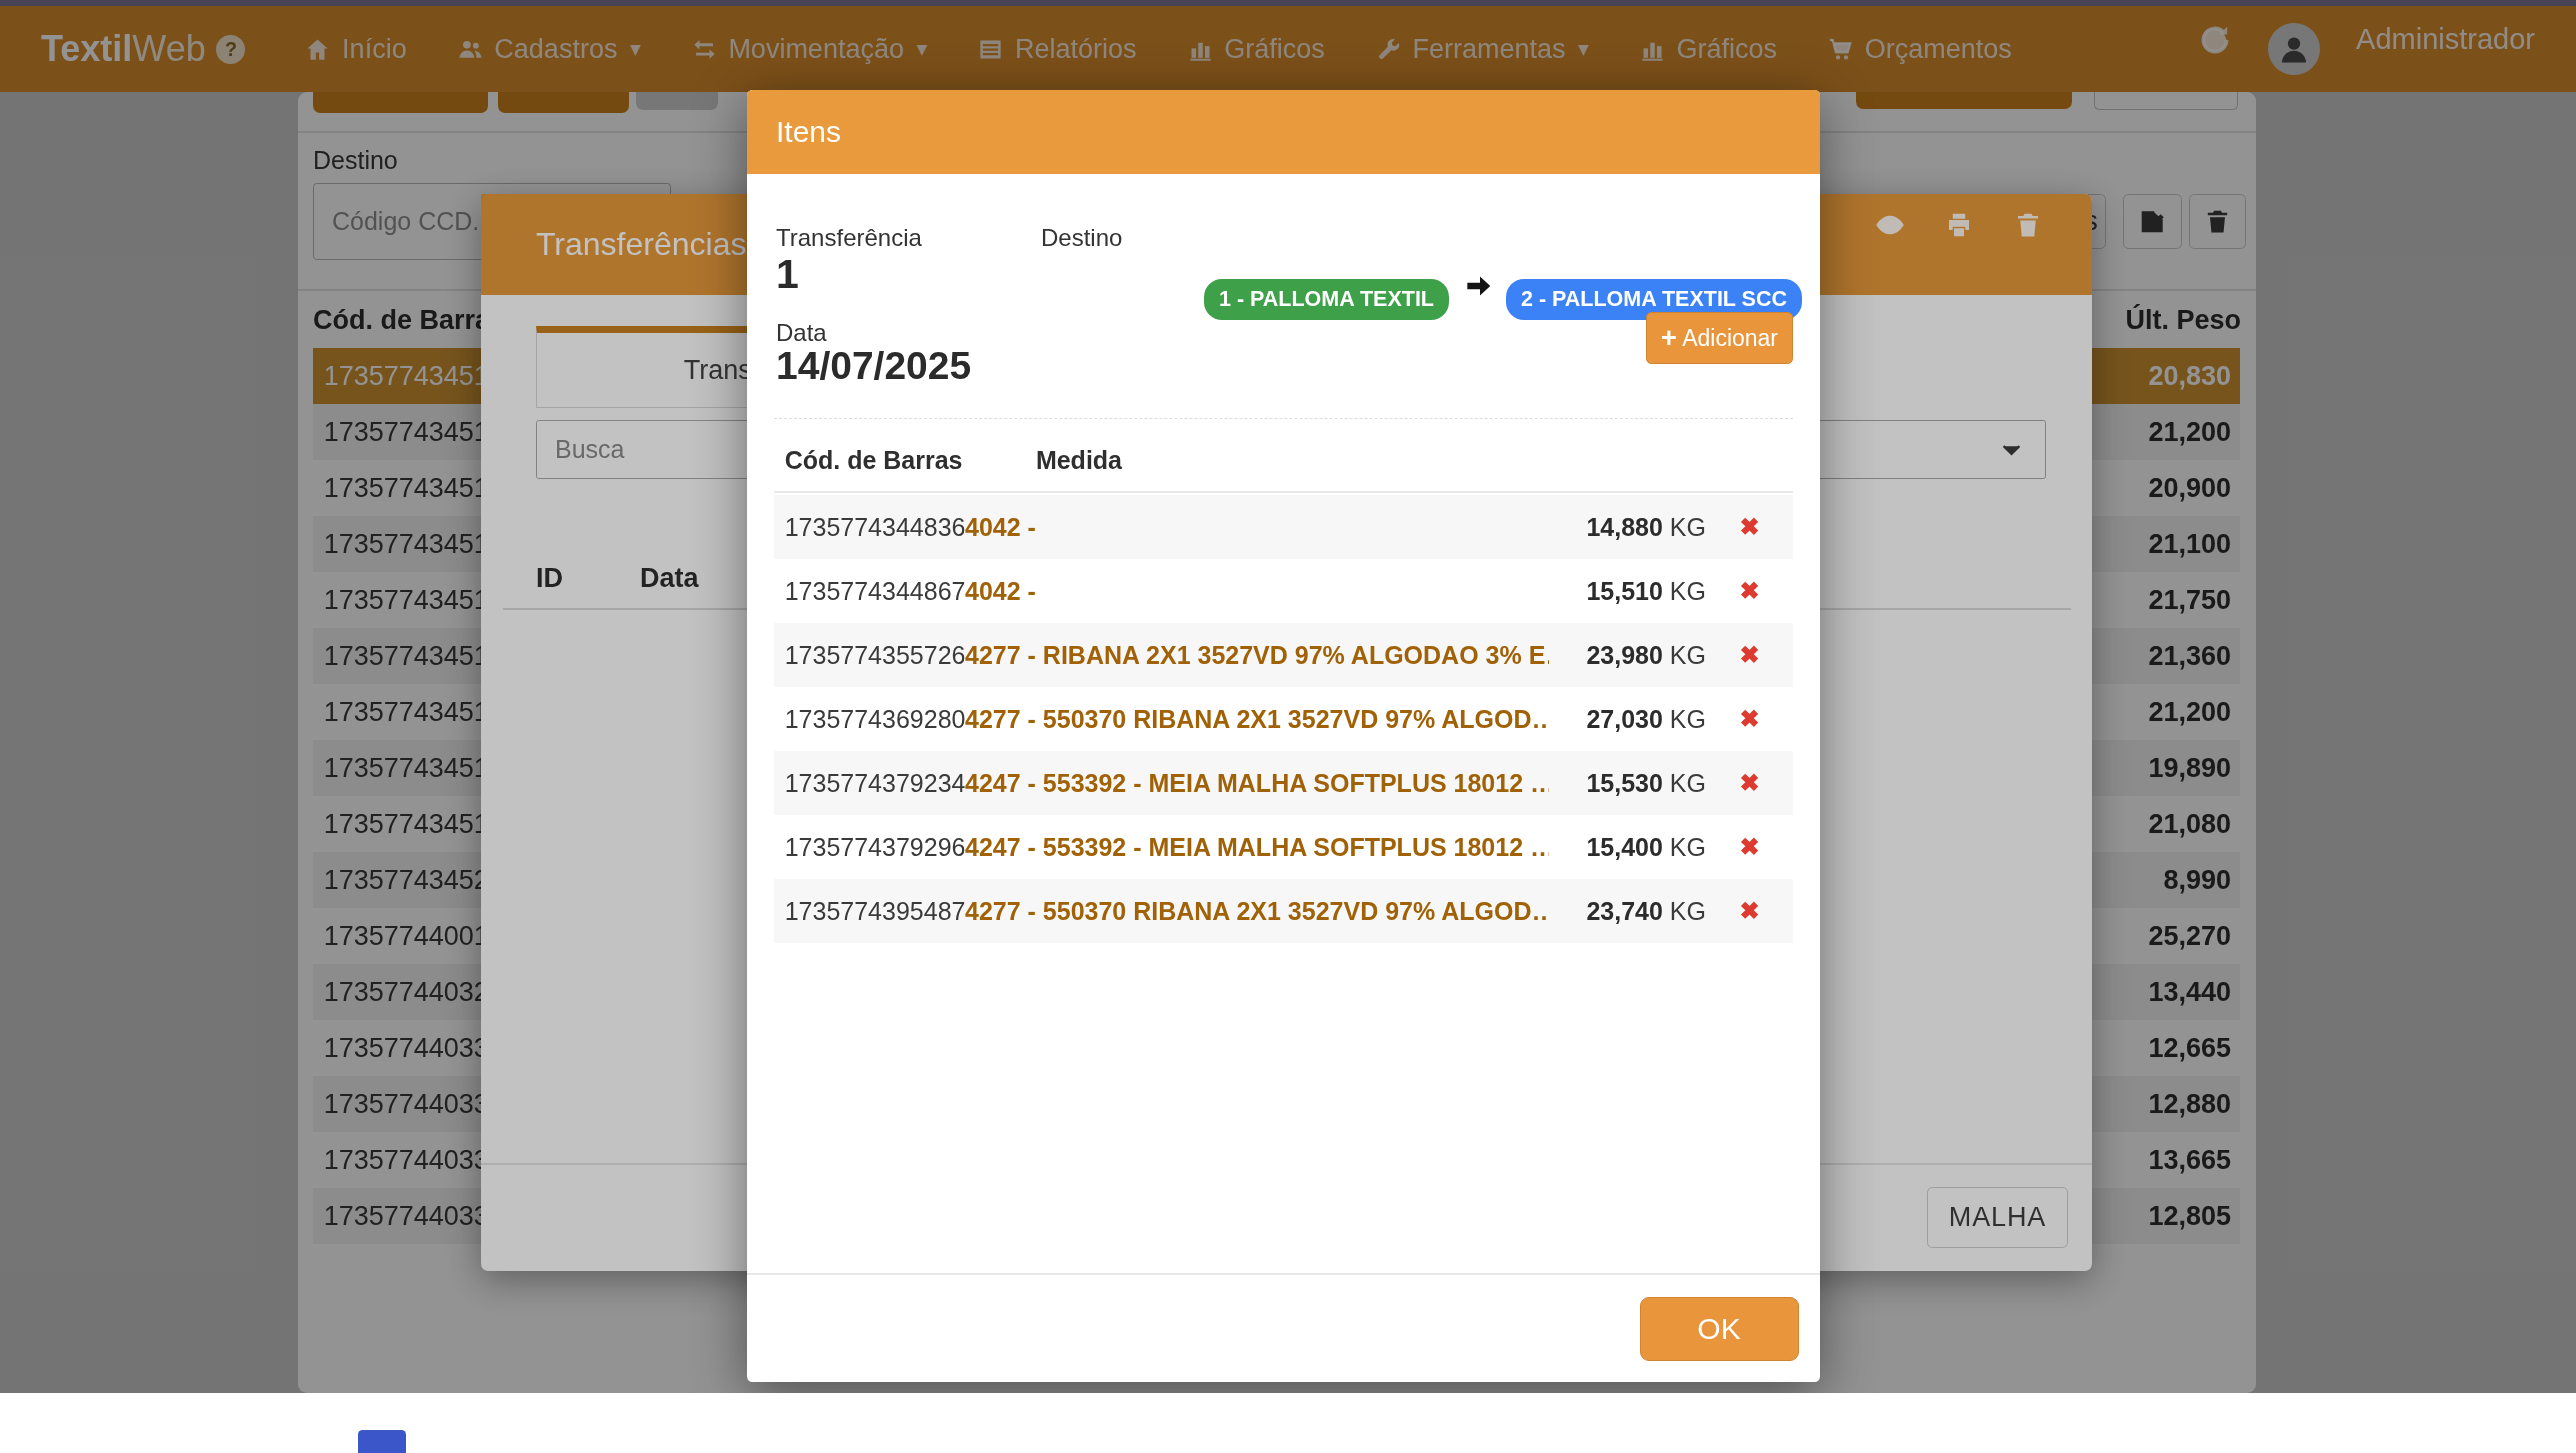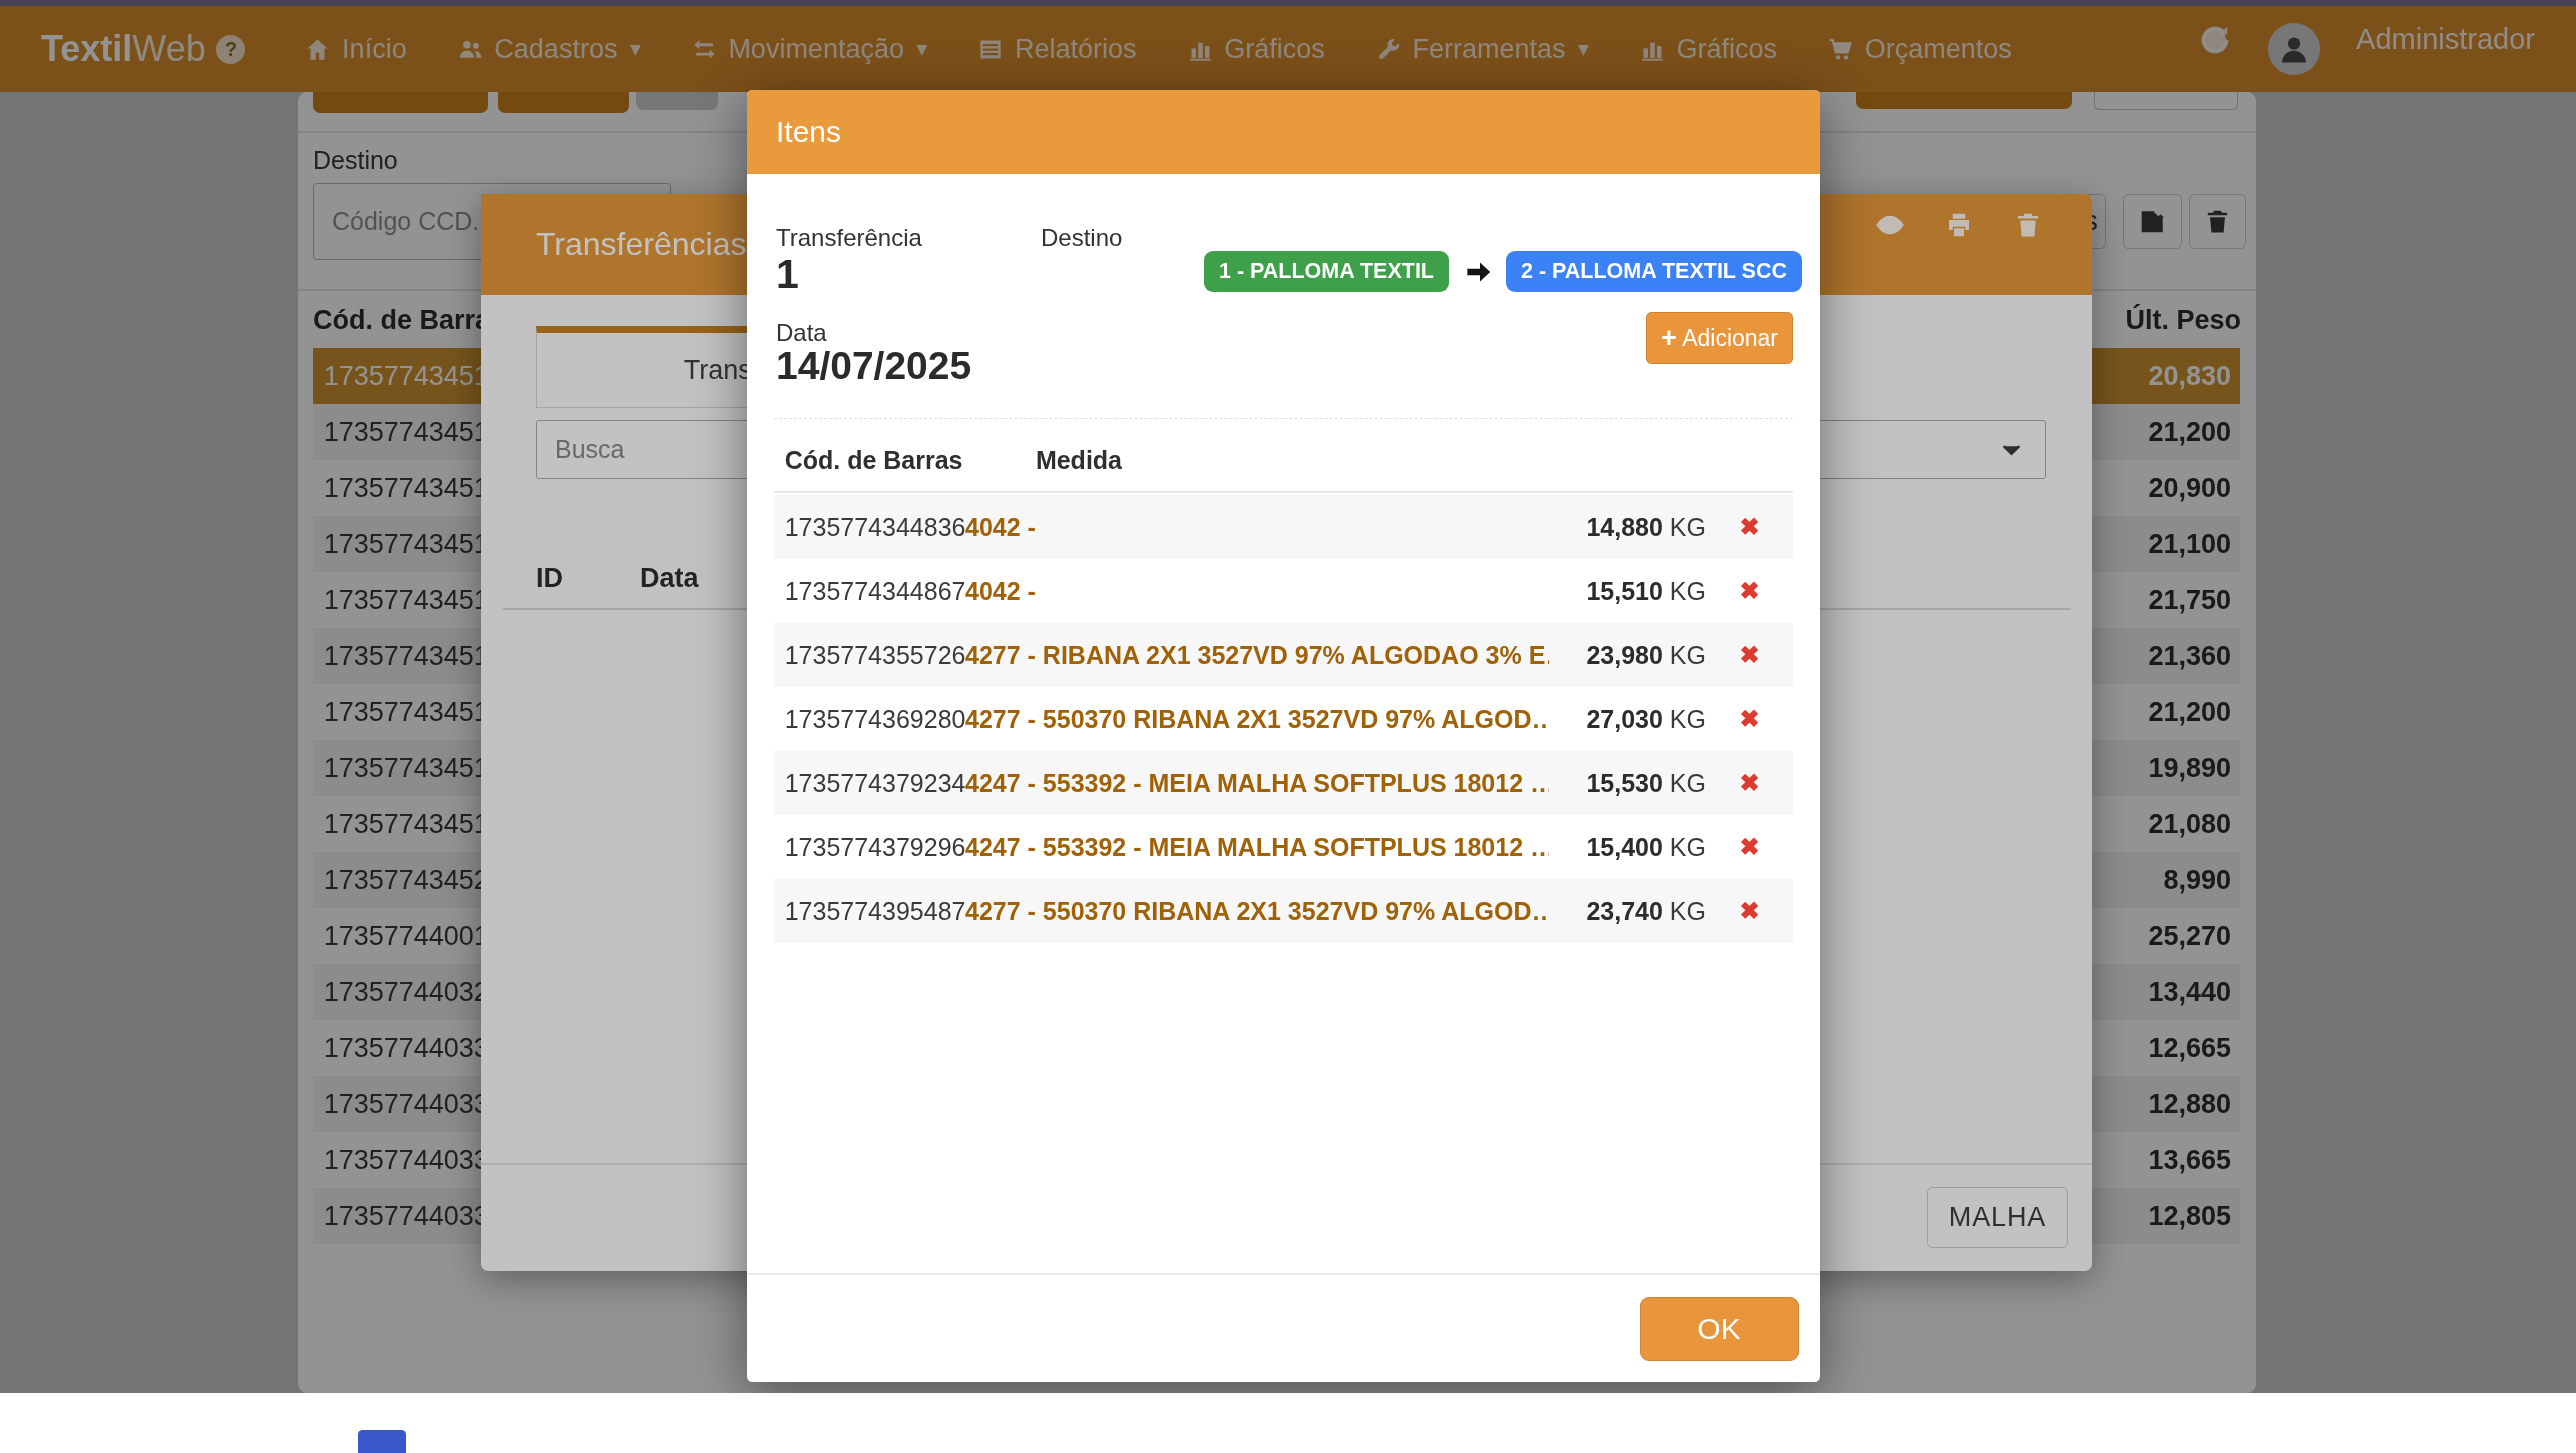--- a/index.html
+++ b/index.html
@@ -90,21 +90,21 @@
   
   #items-modal { left:747px; top:90px; width:1073px; height:1292px; background:#fff; border-radius:5.4px;
                  z-index:40; box-shadow:0 12.5px 54px rgba(0,0,0,.45); }
   #im-header { left:0; top:0; width:100%; height:84px; background:#e89a3c; border-radius:5.4px 5.4px 0 0;
                display:flex; align-items:center; padding:12px 29px; color:#fff; font-size:30px; }
   .im-label { font-size:24px; color:#333; position:absolute; }
   #im-transfer-label { left:29px; top:134px; }
   #im-destino-label  { left:294px; top:134px; }
   #im-transfer-value { left:29px; top:161px; font-size:41px; font-weight:700; color:#2b2b2b; position:absolute; }
   #im-badges { left:457px; top:161px; position:absolute; display:flex; align-items:center; gap:12.5px; }
-  .badge { color:#fff; font-size:21.5px; font-weight:700; padding:8px 15px; border-radius:9px; white-space:nowrap; }
+  .badge { color:#fff; font-size:21.5px; font-weight:700; padding:8px 15px; border-radius:18px; white-space:nowrap;margin-top:28px; }
   #badge-origin { background:#3ea049; }
   #badge-dest   { background:#3b82f6; }
   #badge-arrow  { font-size:32px; color:#141414; display:flex; }
   #im-data-label { left:29px; top:229px; }
   #im-data-value { left:29px; top:254px; font-size:39px; font-weight:700; color:#2b2b2b; position:absolute; }
   #im-add-btn { right:27px; top:222px; width:147px; height:52px; background:#e8953c; border:1.8px solid #d0832f;
                 border-radius:5.4px; color:#fff; font-size:23px; display:flex; align-items:center; justify-content:center;
                 gap:5.4px; cursor:pointer; position:absolute; }
   #im-add-btn .plus { font-weight:700; font-size:27px; }
   #im-dash { left:27px; right:27px; top:328px; border-top:1.8px dashed #ddd; position:absolute; }

